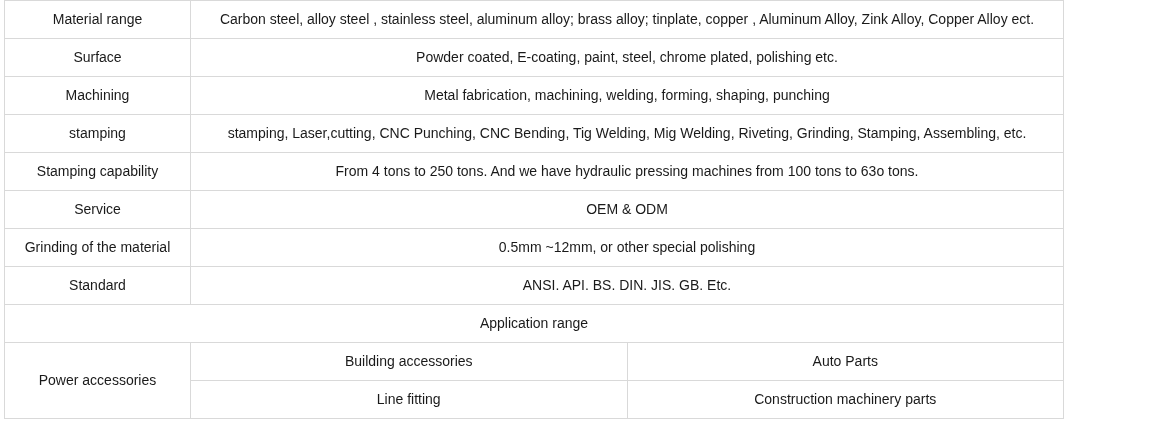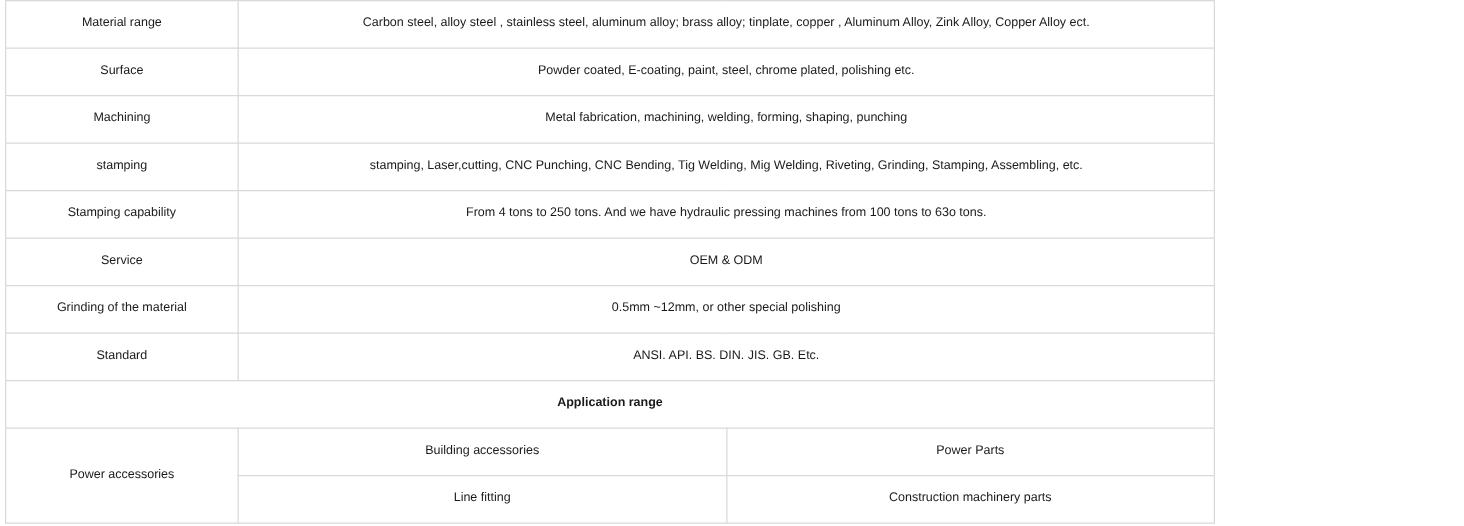--- a/index.html
+++ b/index.html
@@ -9,42 +9,42 @@
   }
   body {
     width: 1171px;
     height: 421px;
     font-family: "Liberation Sans", sans-serif;
     color: #1a1a1a;
   }
   .spec-table {
     border-collapse: collapse;
     table-layout: fixed;
-    width: 968px;
+    width: 1060px;
     margin: 0 0 0 4px;
-    font-size: 10px;
+    font-size: 14px;
   }
   .spec-table td {
     border: 1px solid #d9d9d9;
     padding: 0;
     vertical-align: middle;
     text-align: center;
   }
   .cell {
     padding: 6px 8px;
     line-height: 1.45;
     text-align: center;
   }
   .label-cell .cell {
     padding: 6px 6px;
   }
   .row-h-1 { height: 37px; }
   .row-h-2 { height: 37px; }
   .row-h-proc { height: 37px; }
-  .row-h-app { height: 37px; font-weight: bold; }
+  .row-h-app { height: 37px; }
   .row-h-acc { height: 37px; }
   .col-label { width: 186px; }
 </style>
 </head>
 <body>
 
 <table class="spec-table">
   <colgroup>
     <col class="col-label">
     <col>
@@ -121,21 +121,21 @@
       </td>
     </tr>
     <tr>
       <td class="label-cell row-h-acc" rowspan="2">
         <div class="cell">Power accessories</div>
       </td>
       <td class="row-h-acc">
         <div class="cell">Building accessories</div>
       </td>
       <td class="row-h-acc">
-        <div class="cell">Power Parts</div>
+        <div class="cell">Auto Parts</div>
       </td>
     </tr>
     <tr>
       <td class="row-h-acc">
         <div class="cell">Line fitting</div>
       </td>
       <td class="row-h-acc">
         <div class="cell">Construction machinery parts</div>
       </td>
     </tr>

